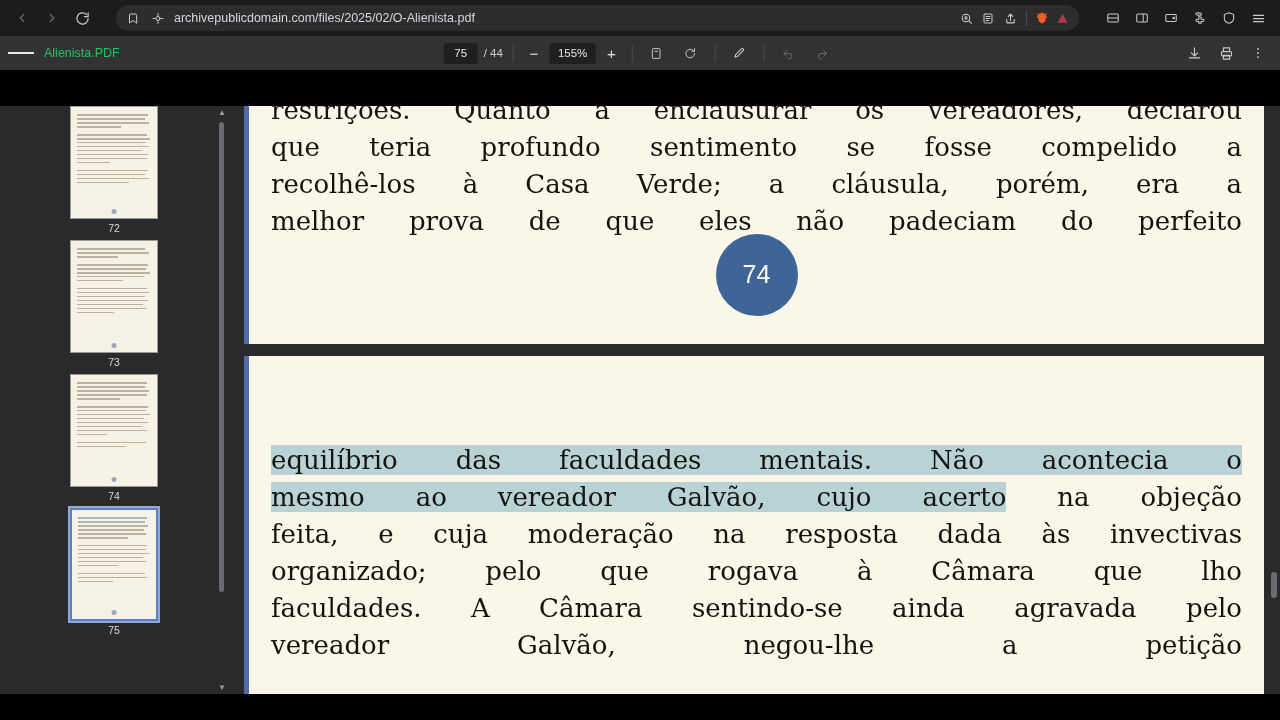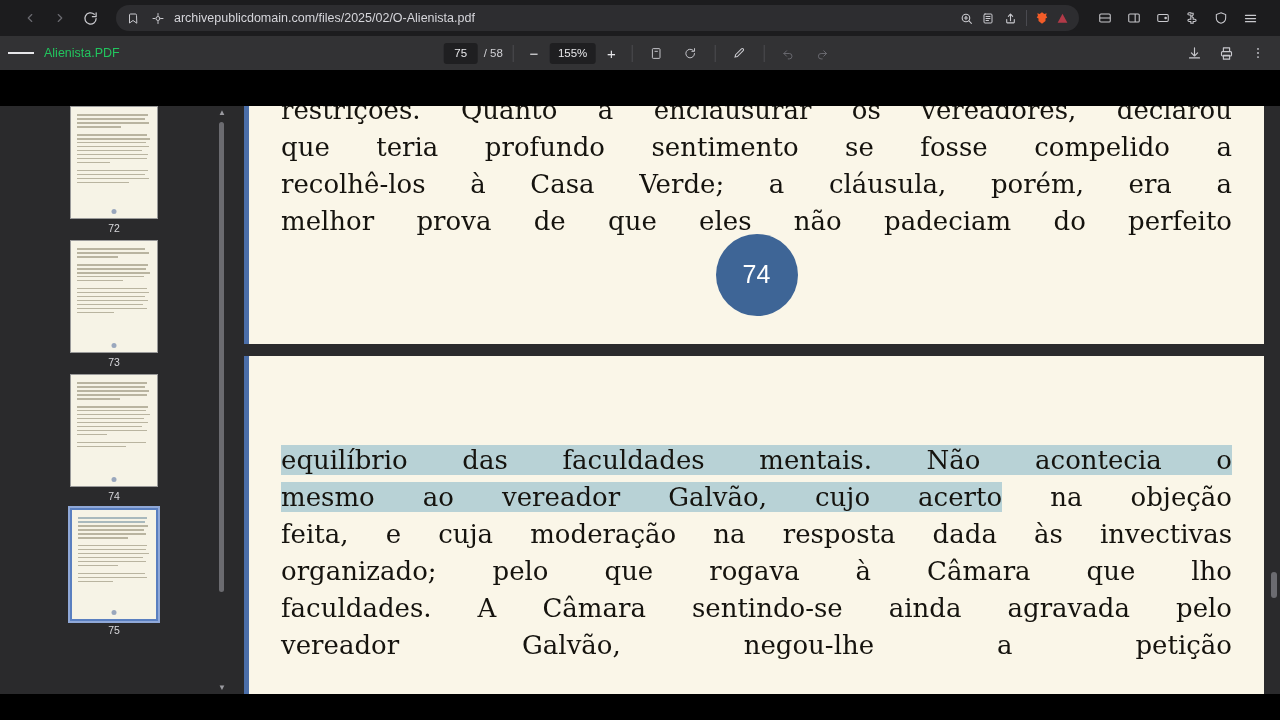--- a/index.html
+++ b/index.html
@@ -7,21 +7,21 @@
     width: 1280px; height: 720px;
     background: #000;
     font-family: "Liberation Sans", sans-serif;
     overflow: hidden;
   }
   #app { width: 1280px; height: 720px; position: relative; background: #000; }
 
   
   .browser-bar {
     height: 36px; background: #1c1c1e; display: flex; align-items: center;
-    padding: 0 16px; gap: 6px;
+    padding: 0 8px; gap: 14px;
   }
   .nav-btns { display: flex; align-items: center; gap: 2px; }
   .chrome-icon {
     width: 28px; height: 26px; display: flex; align-items: center; justify-content: center;
     color: #c9c9ce; border-radius: 4px; font-size: 14px; line-height: 1;
   }
   .chrome-icon svg { display: block; }
   .arrow-dis { color: #6a6a70; }
 
   .url-wrap {
@@ -112,21 +112,21 @@
     flex: 1; position: relative; overflow: hidden; background: #2a2a2c;
     display: flex; flex-direction: column; align-items: center;
   }
   .pg {
     width: 1020px; background: #faf6e8; position: relative;
     font-family: "DejaVu Serif", serif;
   }
   .pg-a { height: 246px; border-left: 5px solid #4b6ea8; }
   .pg-b { height: 350px; margin-top: 12px; border-left: 5px solid #4b6ea8; }
   .pg-text {
-    padding: 0 32px; color: #15130e; font-size: 26px; line-height: 37px;
+    padding: 0 22px; color: #15130e; font-size: 26px; line-height: 37px;
     text-align: justify; font-family: "DejaVu Serif", serif;
   }
   .pg-text p { text-align: justify; text-align-last: justify; }
   .clip-top { margin-top: -14px; }
   .page-badge {
     width: 82px; height: 82px; border-radius: 50%; background: #3e6596;
     color: #fff; display: flex; align-items: center; justify-content: center;
     font-size: 25px; font-family: "Liberation Sans", sans-serif;
     position: absolute; left: 50%; transform: translateX(-50%); bottom: 28px;
   }
@@ -263,21 +263,21 @@
   <div class="pdf-bar">
     <div class="hamburger">
       <span></span>
         <span></span>
         <span></span>
     </div>
     <div class="doc-title">Alienista.PDF</div>
 
     <div class="pdf-center">
       <div class="page-box">75</div>
-      <div class="page-total">/ 58</div>
+      <div class="page-total">/ 44</div>
       <div class="sep"></div>
       <div class="zoom-btn">−</div>
       <div class="zoom-box">155%</div>
       <div class="zoom-btn">+</div>
       <div class="sep"></div>
       <div class="chrome-icon">
         <svg width="13" height="13" viewBox="0 0 24 24" fill="none" stroke="currentColor" stroke-width="1.8">
             <rect x="5" y="3" width="14" height="18" rx="1.5"></rect>
             <line x1="9" y1="8" x2="15" y2="8"></line>
           </svg>

